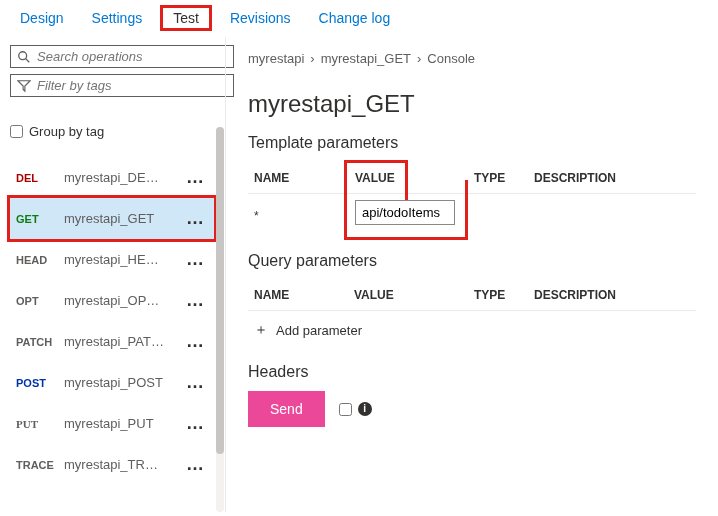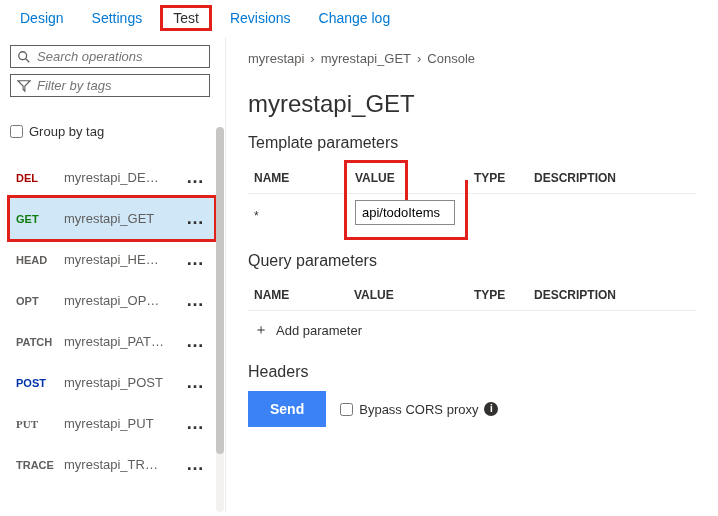--- a/index.html
+++ b/index.html
@@ -43,21 +43,21 @@
     position: relative;
   }
   .search-box {
     display: flex;
     align-items: center;
     border: 1px solid #605e5c;
     padding: 3px 6px;
     gap: 6px;
     font-style: italic;
     color: #605e5c;
-    width: 200px;
+    width: 224px;
   }
   .search-box input {
     border: none;
     outline: none;
     font-style: italic;
     font-size: 13px;
     width: 100%;
     color: #323130;
   }
   .group-by {
@@ -200,27 +200,26 @@
     font-size: 14px;
     font-weight: 400;
   }
   .footer {
     display: flex;
     align-items: center;
     gap: 14px;
     margin-top: 8px;
   }
   .send-btn {
-    background: #3b82f6;
+    background: #ec4899;
     color: #fff;
     border: none;
     padding: 10px 22px;
     font-size: 14px;
     cursor: pointer;
-    font-weight: bold;
   }
   .bypass {
     display: flex;
     align-items: center;
     gap: 6px;
     font-size: 13px;
   }
   .info-icon {
     display: inline-block;
     width: 14px;
@@ -368,19 +367,18 @@
       <span class="plus">＋</span>
       <span>Add parameter</span>
     </div>
 
     <div class="section-title">Headers</div>
 
     <div class="footer">
       <button class="send-btn">Send</button>
       <label class="bypass">
         <input type="checkbox" style="">
-        <span>Bypass CORS proxy</span>
         <span class="info-icon">i</span>
       </label>
     </div>
   </div>
 
 </div>
 
 </body></html>

